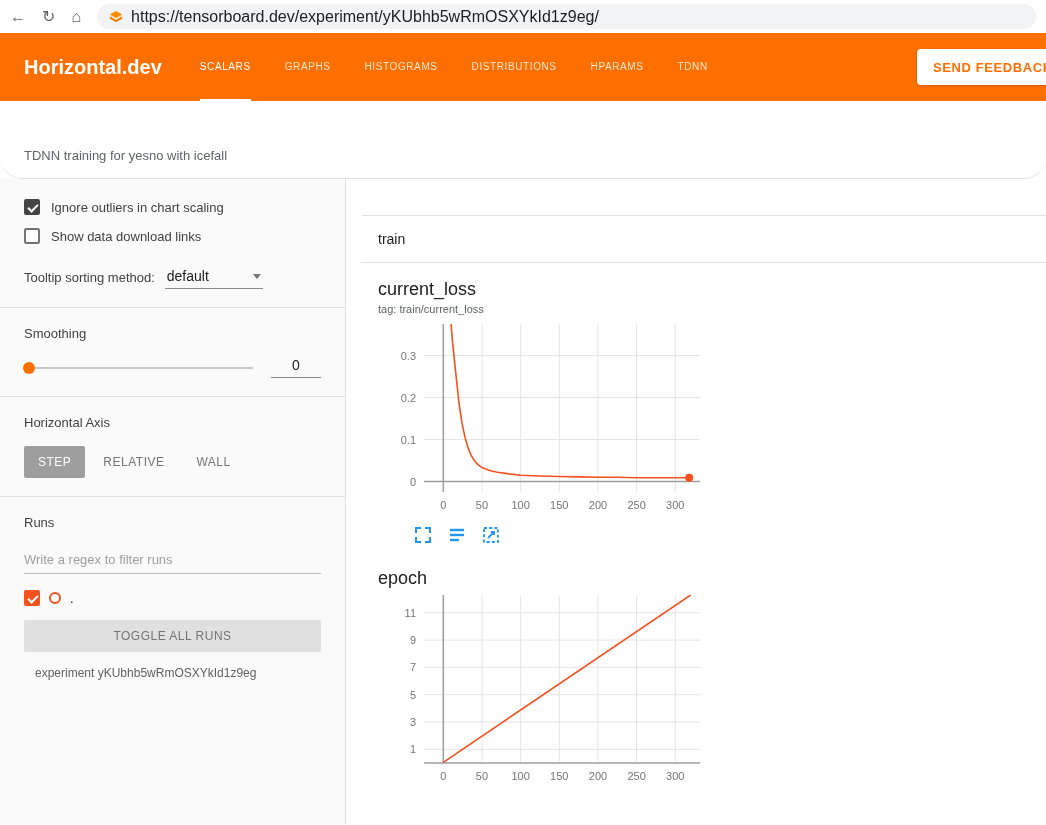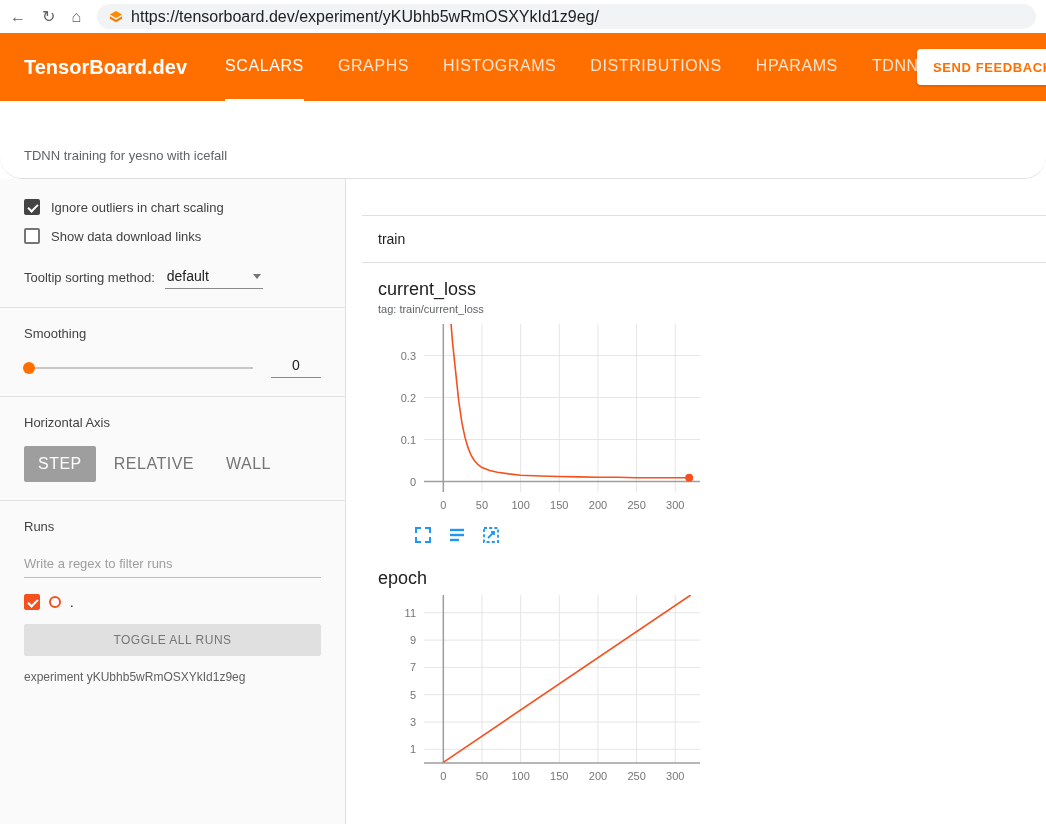--- a/index.html
+++ b/index.html
@@ -9,21 +9,21 @@
   
   .browser-bar { height:33px; background:#fff; display:flex; align-items:center; padding:0 10px; gap:16px; }
   .nav-icon { font-size:16px; color:#5f6368; cursor:pointer; line-height:1; }
   .addr { flex:1; height:25px; background:#f1f3f4; border-radius:13px; display:flex; align-items:center; padding:0 12px; gap:8px; }
   .addr .url { font-size:16px; color:#202124; white-space:nowrap; overflow:hidden; }
 
   
   .app-header { height:68px; background:#ff6f00; display:flex; align-items:center; padding:0 24px; position:relative; }
   .logo { font-size:20px; font-weight:700; color:#fff; white-space:nowrap; }
   .nav { display:flex; margin-left:38px; gap:34px; height:100%; }
-  .nav-tab { display:flex; align-items:center; height:100%; color:rgba(255,255,255,0.82); font-size:16px; font-weight:500; letter-spacing:.6px; border-bottom:2px solid transparent; cursor:pointer; }
+  .nav-tab { display:flex; align-items:center; height:100%; color:rgba(255,255,255,0.82); font-size:10px; font-weight:500; letter-spacing:.6px; border-bottom:2px solid transparent; cursor:pointer; }
   .nav-tab.active { color:#fff; border-bottom-color:#fff; }
   .feedback-btn { position:absolute; left:917px; top:16px; height:36px; background:#fff; color:#ff6f00; font-size:13px; font-weight:600; letter-spacing:.6px; border-radius:4px; padding:0 16px; display:flex; align-items:center; white-space:nowrap; cursor:pointer; box-shadow:0 1px 3px rgba(0,0,0,.2); }
 
   
   .title-strip { height:78px; border-bottom:1px solid #e0e0e0; display:flex; align-items:flex-end; padding:0 0 15px 24px; font-size:13px; color:#5f6368;border-radius:22px; }
 
   
   .content { display:flex; height:645px; }
   .sidebar { width:346px; min-width:346px; background:#fafafa; border-right:1px solid #e0e0e0; padding:20px 24px 0; font-size:13px; color:#424242; }
   .main { flex:1; padding:14px 0 0 16px; position:relative; }
@@ -37,29 +37,29 @@
   .tooltip-row { display:flex; align-items:center; gap:10px; margin-top:22px; }
   .select { width:98px; border-bottom:1px solid #8a8a8a; padding:2px 2px 4px; display:flex; justify-content:space-between; align-items:center; font-size:14px; color:#212121; cursor:pointer; }
   .caret { width:0; height:0; border-left:4px solid transparent; border-right:4px solid transparent; border-top:5px solid #757575; }
   hr.divider { border:none; border-top:1px solid #e0e0e0; margin:18px -24px; }
   .section-label { font-size:13px; color:#424242; margin-bottom:16px; }
   .slider-row { display:flex; align-items:center; gap:18px; margin-bottom:4px; }
   .slider { flex:1; position:relative; height:2px; background:#c7c7c7; cursor:pointer; }
   .slider-thumb { position:absolute; left:-1px; top:-5px; width:12px; height:12px; border-radius:50%; background:#ff6f00; }
   .smooth-val { width:50px; text-align:center; border-bottom:1px solid #8a8a8a; padding-bottom:4px; font-size:14px; color:#212121; }
   .axis-group { display:flex; gap:4px; }
-  .axis-btn { padding:9px 14px; font-size:16px; font-weight:500; letter-spacing:.5px; color:#757575; border-radius:2px; cursor:pointer; }
+  .axis-btn { padding:9px 14px; font-size:12px; font-weight:500; letter-spacing:.5px; color:#757575; border-radius:2px; cursor:pointer; }
   .axis-btn.active { background:#9e9e9e; color:#fdfdfd; }
   .runs-filter { width:100%; border:none; border-bottom:1px solid #bdbdbd; background:transparent; font-size:13px; padding:4px 0 6px; outline:none; margin-top:2px; }
   .runs-filter::placeholder { color:#9e9e9e; }
   .run-row { display:flex; align-items:center; gap:9px; margin-top:16px; cursor:pointer; }
   .run-circle { width:12px; height:12px; border:2px solid #f4511e; border-radius:50%; background:#fff; }
   .run-name { font-size:13px; color:#212121; }
   .toggle-btn { margin-top:14px; width:100%; height:32px; background:#e0e0e0; color:#757575; font-size:12px; font-weight:500; letter-spacing:.5px; text-align:center; line-height:32px; border-radius:2px; cursor:pointer; }
-  .exp-note { margin-top:14px; font-size:12px; color:#616161; }
+  .exp-note { margin-top:14px; font-size:12px; color:#616161;margin-left:11px; }
 
   
   .filter-row { display:flex; align-items:center; gap:10px; border-bottom:1px solid #c9c9c9; padding-bottom:9px; padding-right:0; }
   .filter-input { flex:1; border:none; background:transparent; outline:none; font-size:15px; color:#212121; }
   .filter-input::placeholder { color:#8a8a8a; }
   .card { margin-top:22px; border-top:1px solid #e0e0e0; }
   .card-header { padding:15px 16px; font-size:14px; color:#212121; border-bottom:1px solid #e0e0e0; cursor:pointer; }
   .charts { padding:16px 0 0 16px; display:flex; flex-wrap:wrap; gap:24px 12px; }
   .chart { width:330px; }
   .chart-title { font-size:18px; color:#212121; }
@@ -81,21 +81,21 @@
       <svg width="14" height="14" viewBox="0 0 16 16">
           <path d="M8 1 L15 5 L8 9 L1 5 Z" fill="#ff8a00"></path>
           <path d="M1 7 L8 11 L15 7 L15 10 L8 14 L1 10 Z" fill="#f57c00"></path>
         </svg>
     </span>
     <span class="url">https://tensorboard.dev/experiment/yKUbhb5wRmOSXYkId1z9eg/</span>
   </div>
 </div>
 
 <div class="app-header">
-  <div class="logo">TensorBoard.dev</div>
+  <div class="logo">Horizontal.dev</div>
   <div class="nav">
     <div class="nav-tab active">SCALARS</div>
     <div class="nav-tab">GRAPHS</div>
     <div class="nav-tab">HISTOGRAMS</div>
     <div class="nav-tab">DISTRIBUTIONS</div>
     <div class="nav-tab">HPARAMS</div>
     <div class="nav-tab">TDNN</div>
   </div>
   <div class="feedback-btn">SEND FEEDBACK</div>
 </div>

